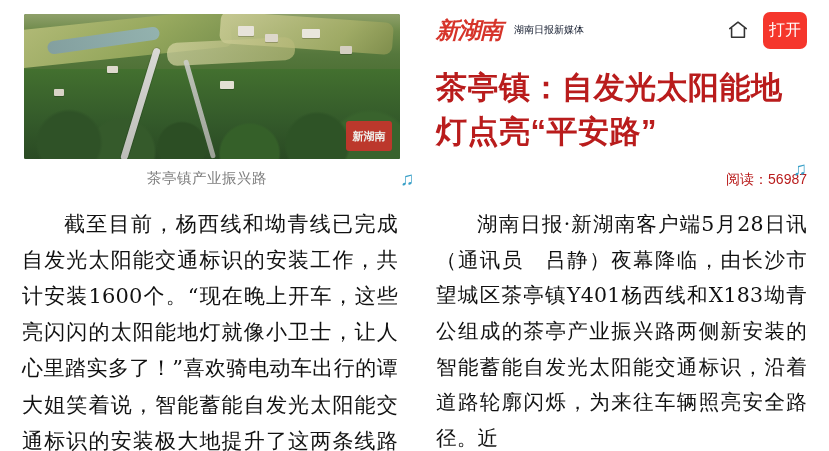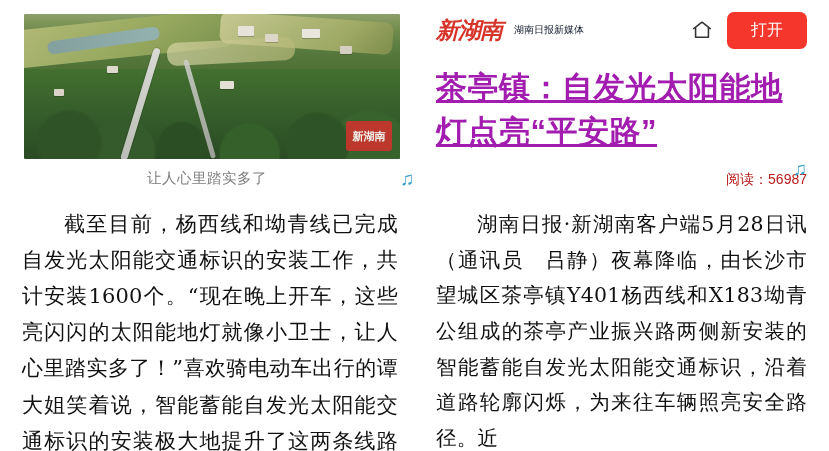--- a/index.html
+++ b/index.html
@@ -196,33 +196,32 @@
     width: 30px; height: 30px;
     display: flex; align-items: center; justify-content: center;
     color: #333;
   }
   .open-btn {
     background: #f5362c;
     color: #fff;
     font-size: 16px;
     border: none;
     border-radius: 7px;
-    padding: 8px 24px;
+    padding: 8px 6px;
     cursor: pointer;
     white-space: nowrap;
   }
 
   .headline {
     margin-top: 6px;
     font-size: 31px;
     line-height: 1.42;
     font-weight: 700;
-    color: #a21caf;
+    color: #b91c1c;
     letter-spacing: .5px;
-    text-decoration: underline;
   }
 
   .meta-row {
     margin-top: 16px;
     display: flex;
     align-items: flex-start;
     justify-content: space-between;
   }
   .meta-left {
     font-size: 14px;
@@ -274,21 +273,21 @@
       <div class="house h1"></div>
       <div class="house h2"></div>
       <div class="house h3"></div>
       <div class="house h4"></div>
       <div class="house h5"></div>
       <div class="house h6"></div>
       <div class="house h7"></div>
       <div class="watermark">新湖南</div>
     </div>
 
-    <div class="caption">让人心里踏实多了</div>
+    <div class="caption">茶亭镇产业振兴路</div>
 
     <div class="left-body">
       <p>截至目前，杨西线和坳青线已完成自发光太阳能交通标识的安装工作，共计安装1600个。“现在晚上开车，这些亮闪闪的太阳能地灯就像小卫士，让人心里踏实多了！”喜欢骑电动车出行的谭大姐笑着说，智能蓄能自发光太阳能交通标识的安装极大地提升了这两条线路的行车安全</p>
     </div>
 
     <div class="music-note-left">♫</div>
   </div>
 
   <div class="v-divider"></div>
 

